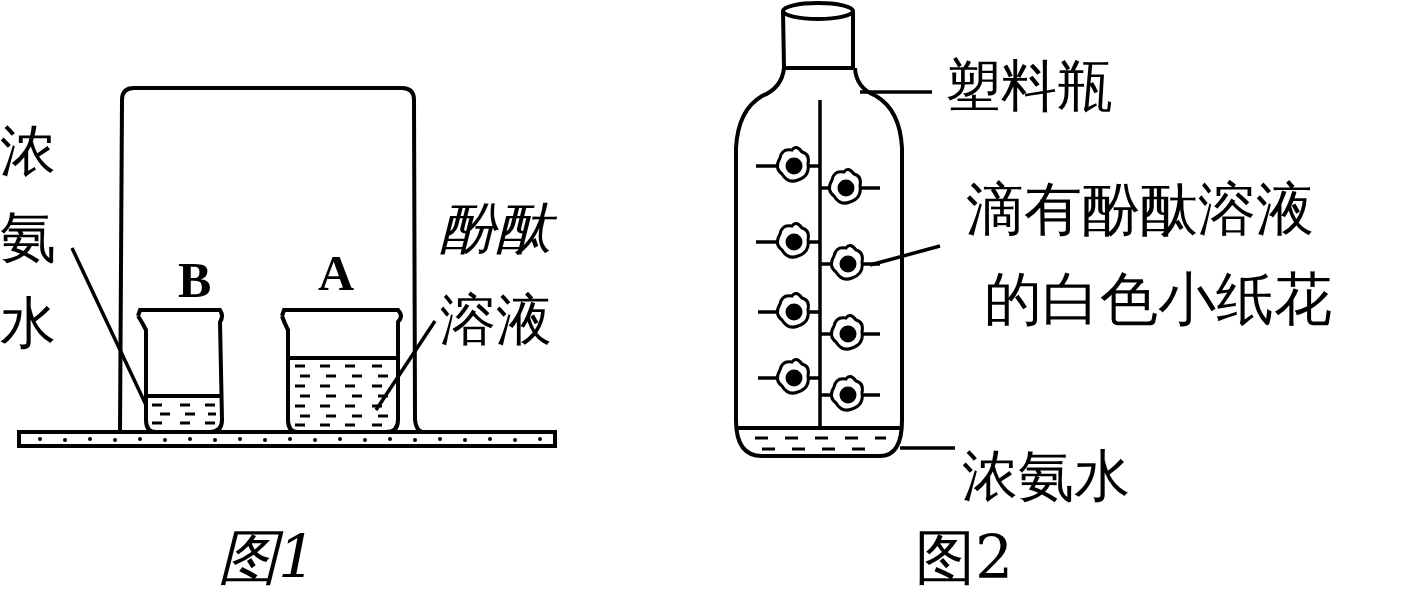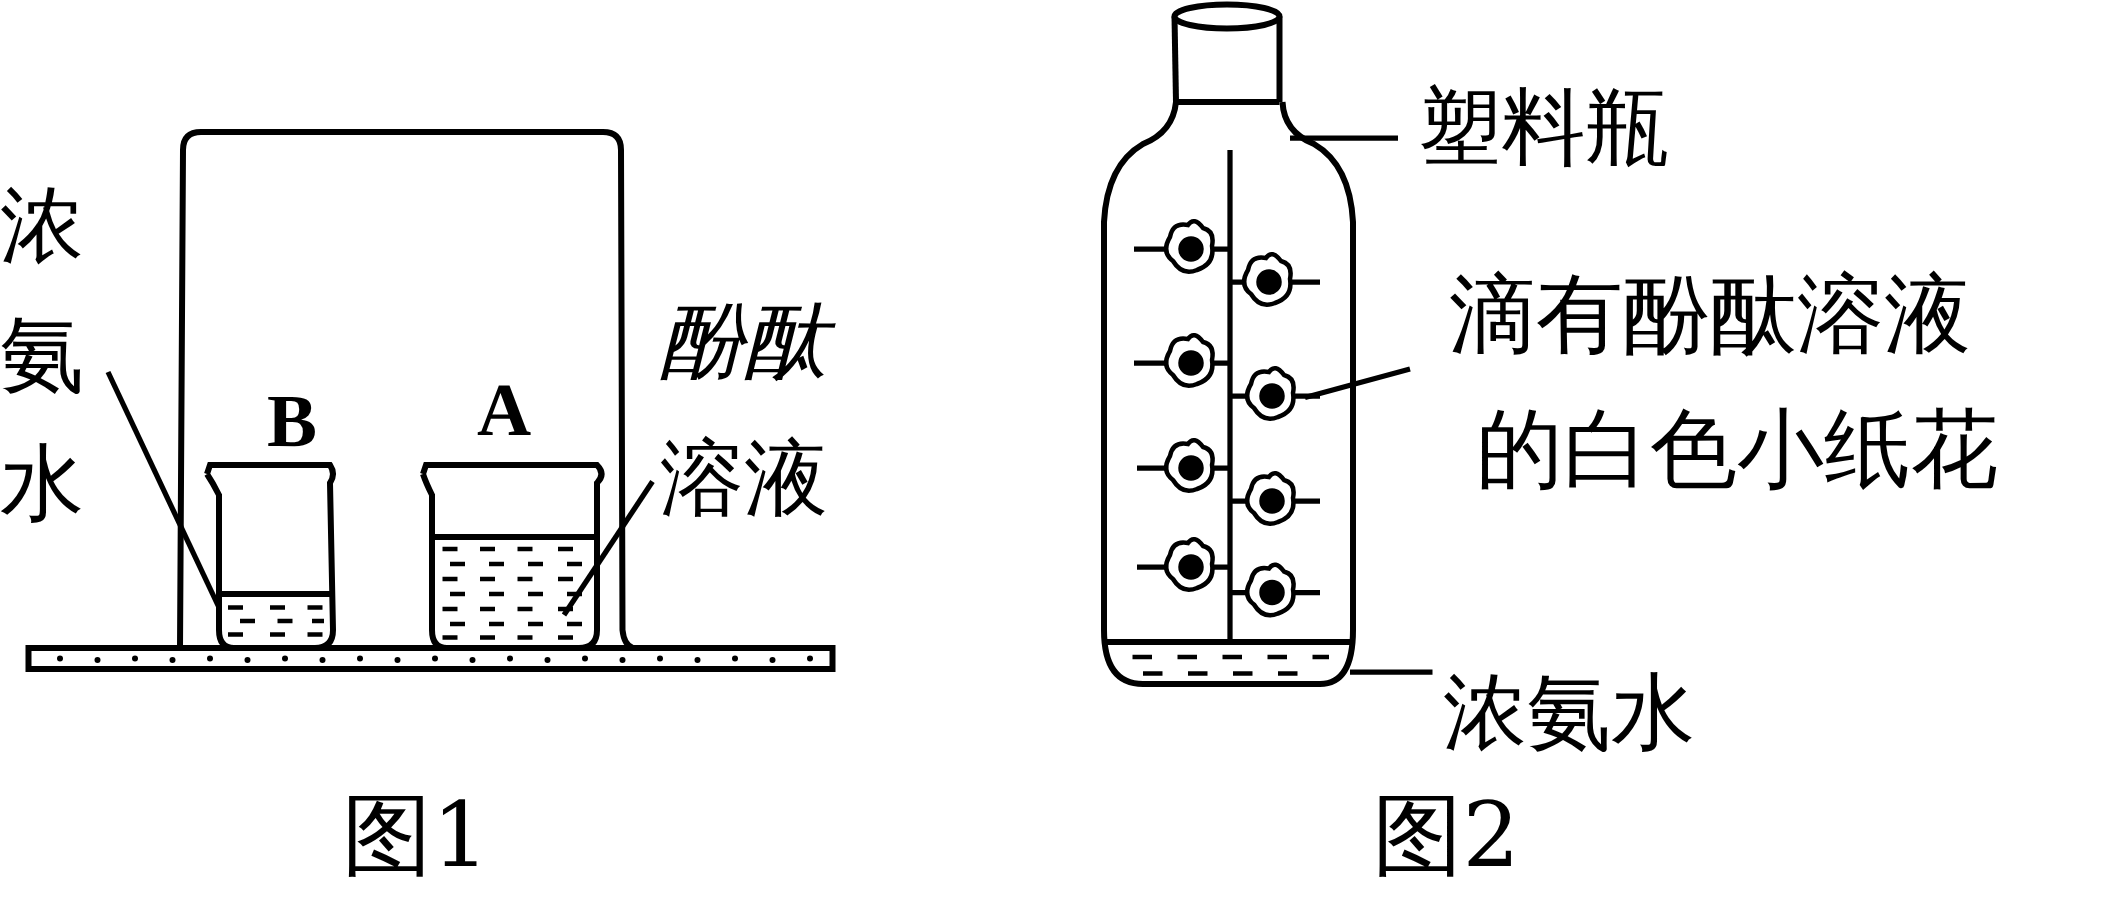--- a/index.html
+++ b/index.html
@@ -177,19 +177,19 @@
 
 <div class="lbl v" style="left:-2px; top:118px;">
   <div>浓</div>
   <div style="margin-top:20px">氨</div>
   <div style="margin-top:20px">水</div>
 </div>
 <div class="lbl ab" style="left:178px; top:255px;">B</div>
 <div class="lbl ab" style="left:318px; top:248px;">A</div>
 <div class="lbl h" style="left:440px; top:200px;font-style:italic;">酚酞</div>
 <div class="lbl h" style="left:440px; top:292px;">溶液</div>
-<div class="lbl cap" style="left:228px; top:527px;">图1</div>
+<div class="lbl cap" style="left:218px; top:527px;font-style:italic;">图1</div>
 
 <div class="lbl h" style="left:945px; top:58px;">塑料瓶</div>
 <div class="lbl big" style="left:966px; top:180px;">滴有酚酞溶液</div>
 <div class="lbl big" style="left:966px; top:270px;margin-left:18px;">的白色小纸花</div>
 <div class="lbl h" style="left:962px; top:420px;margin-top:28px;">浓氨水</div>
 <div class="lbl cap" style="left:915px; top:527px;">图2</div>
 
 </body></html>

